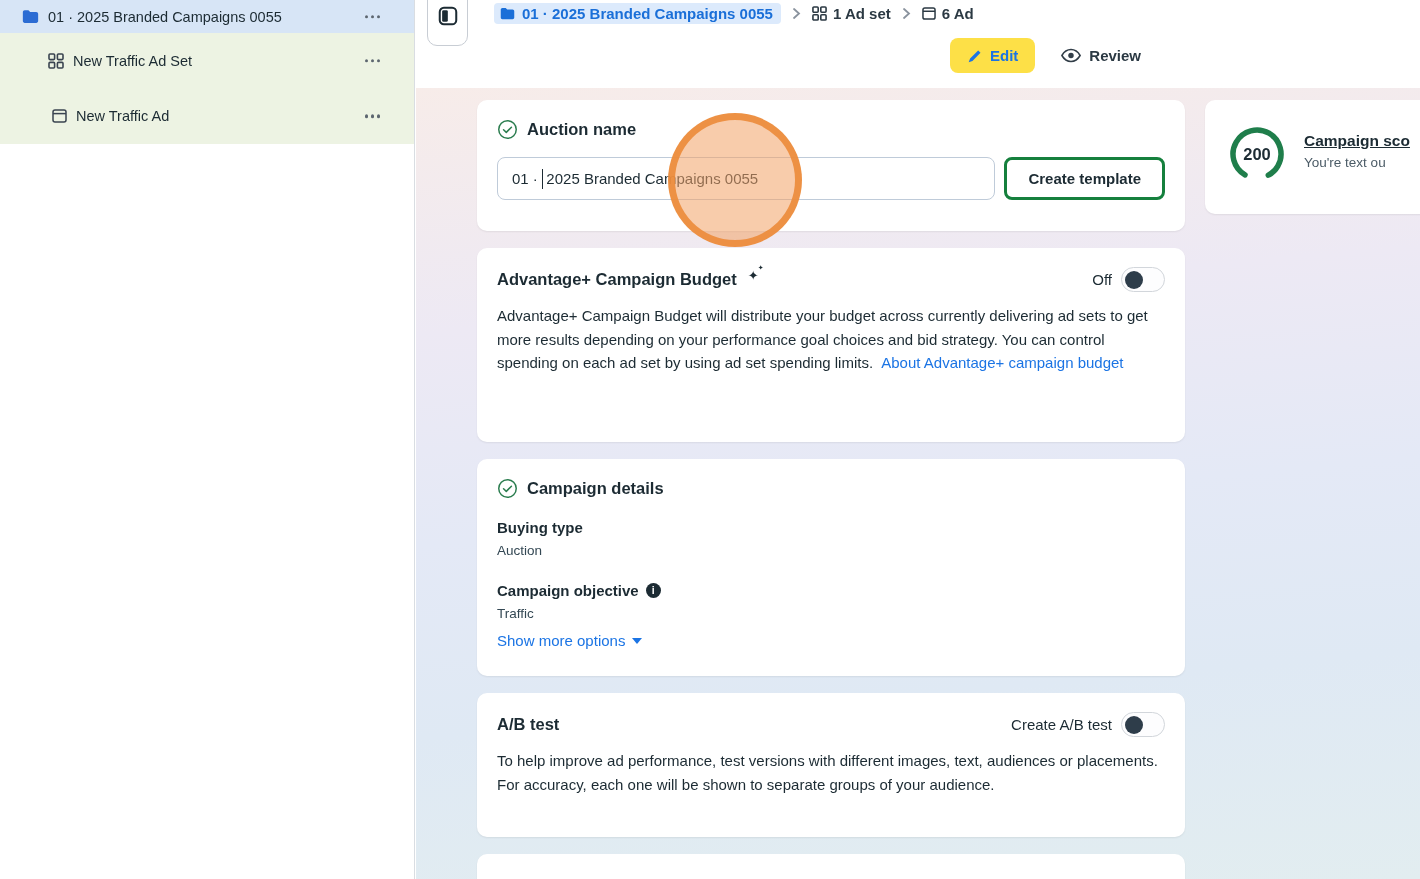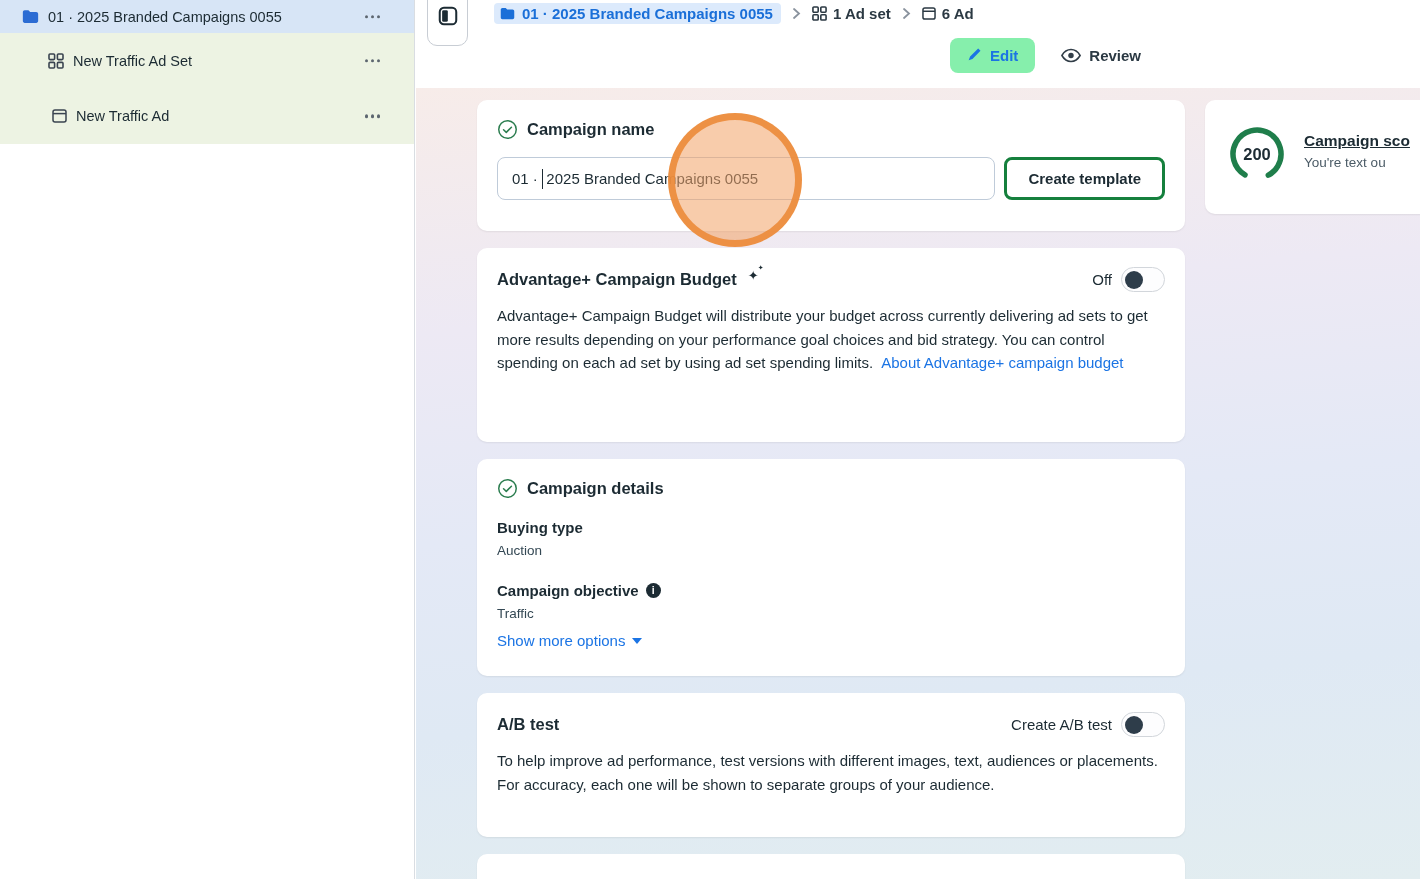--- a/index.html
+++ b/index.html
@@ -25,21 +25,21 @@
   .panel-btn { position:absolute; left:11px; top:-14px; width:41px; height:60px;
     background:#fff; border:1.5px solid #c8cdd4; border-radius:10px;
     display:flex; align-items:center; justify-content:center; cursor:pointer; }
   .breadcrumb { position:absolute; left:78px; top:1px; height:25px; display:flex; align-items:center; gap:11px; }
   .crumb-chip { display:flex; align-items:center; gap:7px; background:#dceafc;
     border-radius:4px; padding:2px 8px 2px 6px; cursor:pointer; }
   .crumb-chip span { font-size:15px; font-weight:700; color:#1a6fd8; white-space:nowrap; }
   .crumb { display:flex; align-items:center; gap:6px; cursor:pointer; }
   .crumb span { font-size:15px; font-weight:600; color:#2b3943; white-space:nowrap; }
   .actions { position:absolute; left:534px; top:38px; display:flex; align-items:center; gap:26px; }
-  .edit-btn { display:flex; align-items:flex-start; gap:8px; background:#86efac; border:none;
+  .edit-btn { display:flex; align-items:flex-end; gap:8px; background:#fde047; border:none;
     border-radius:8px; padding:9px 17px; cursor:pointer; }
   .edit-btn span { font-size:15px; font-weight:700; color:#1b74e4; }
   .review-btn { display:flex; align-items:center; gap:8px; background:none; border:none; cursor:pointer; }
   .review-btn span { font-size:15px; font-weight:600; color:#2b3943; }
   
   .main-bg { position:absolute; left:416px; top:88px; width:1004px; height:791px;
     background:linear-gradient(175deg,#f7ece9 0%,#ede9f4 28%,#e4e9f6 52%,#dfe9f4 74%,#e2edf0 100%); z-index:1; }
   .cards { position:absolute; left:477px; top:100px; width:708px; z-index:2; }
   .card { background:#ffffff; border-radius:10px; box-shadow:0 1px 2px rgba(0,0,0,0.07);
     padding:19px 20px; margin-bottom:17px; }
@@ -218,21 +218,21 @@
 <div class="cards">
 
   <div class="card c-name">
     <div class="card-title-row">
       <span>
         <svg width="21" height="21" viewBox="0 0 24 24" fill="none">
           <circle cx="12" cy="12" r="10" stroke="#2b7d4f" stroke-width="1.7"></circle>
           <path d="M7.5 12.3l3.1 3 5.9-5.9" stroke="#2b7d4f" stroke-width="1.7" stroke-linecap="round" stroke-linejoin="round"></path>
         </svg>
       </span>
-      <span class="card-title">Campaign name</span>
+      <span class="card-title">Auction name</span>
     </div>
     <div class="name-row">
       <div class="name-input">
         <span>01 ·</span>
           <span class="caret-bar"></span>
           <span>2025 Branded Campaigns 0055</span>
       </div>
       <button class="tmpl-btn">Create template</button>
     </div>
   </div>

